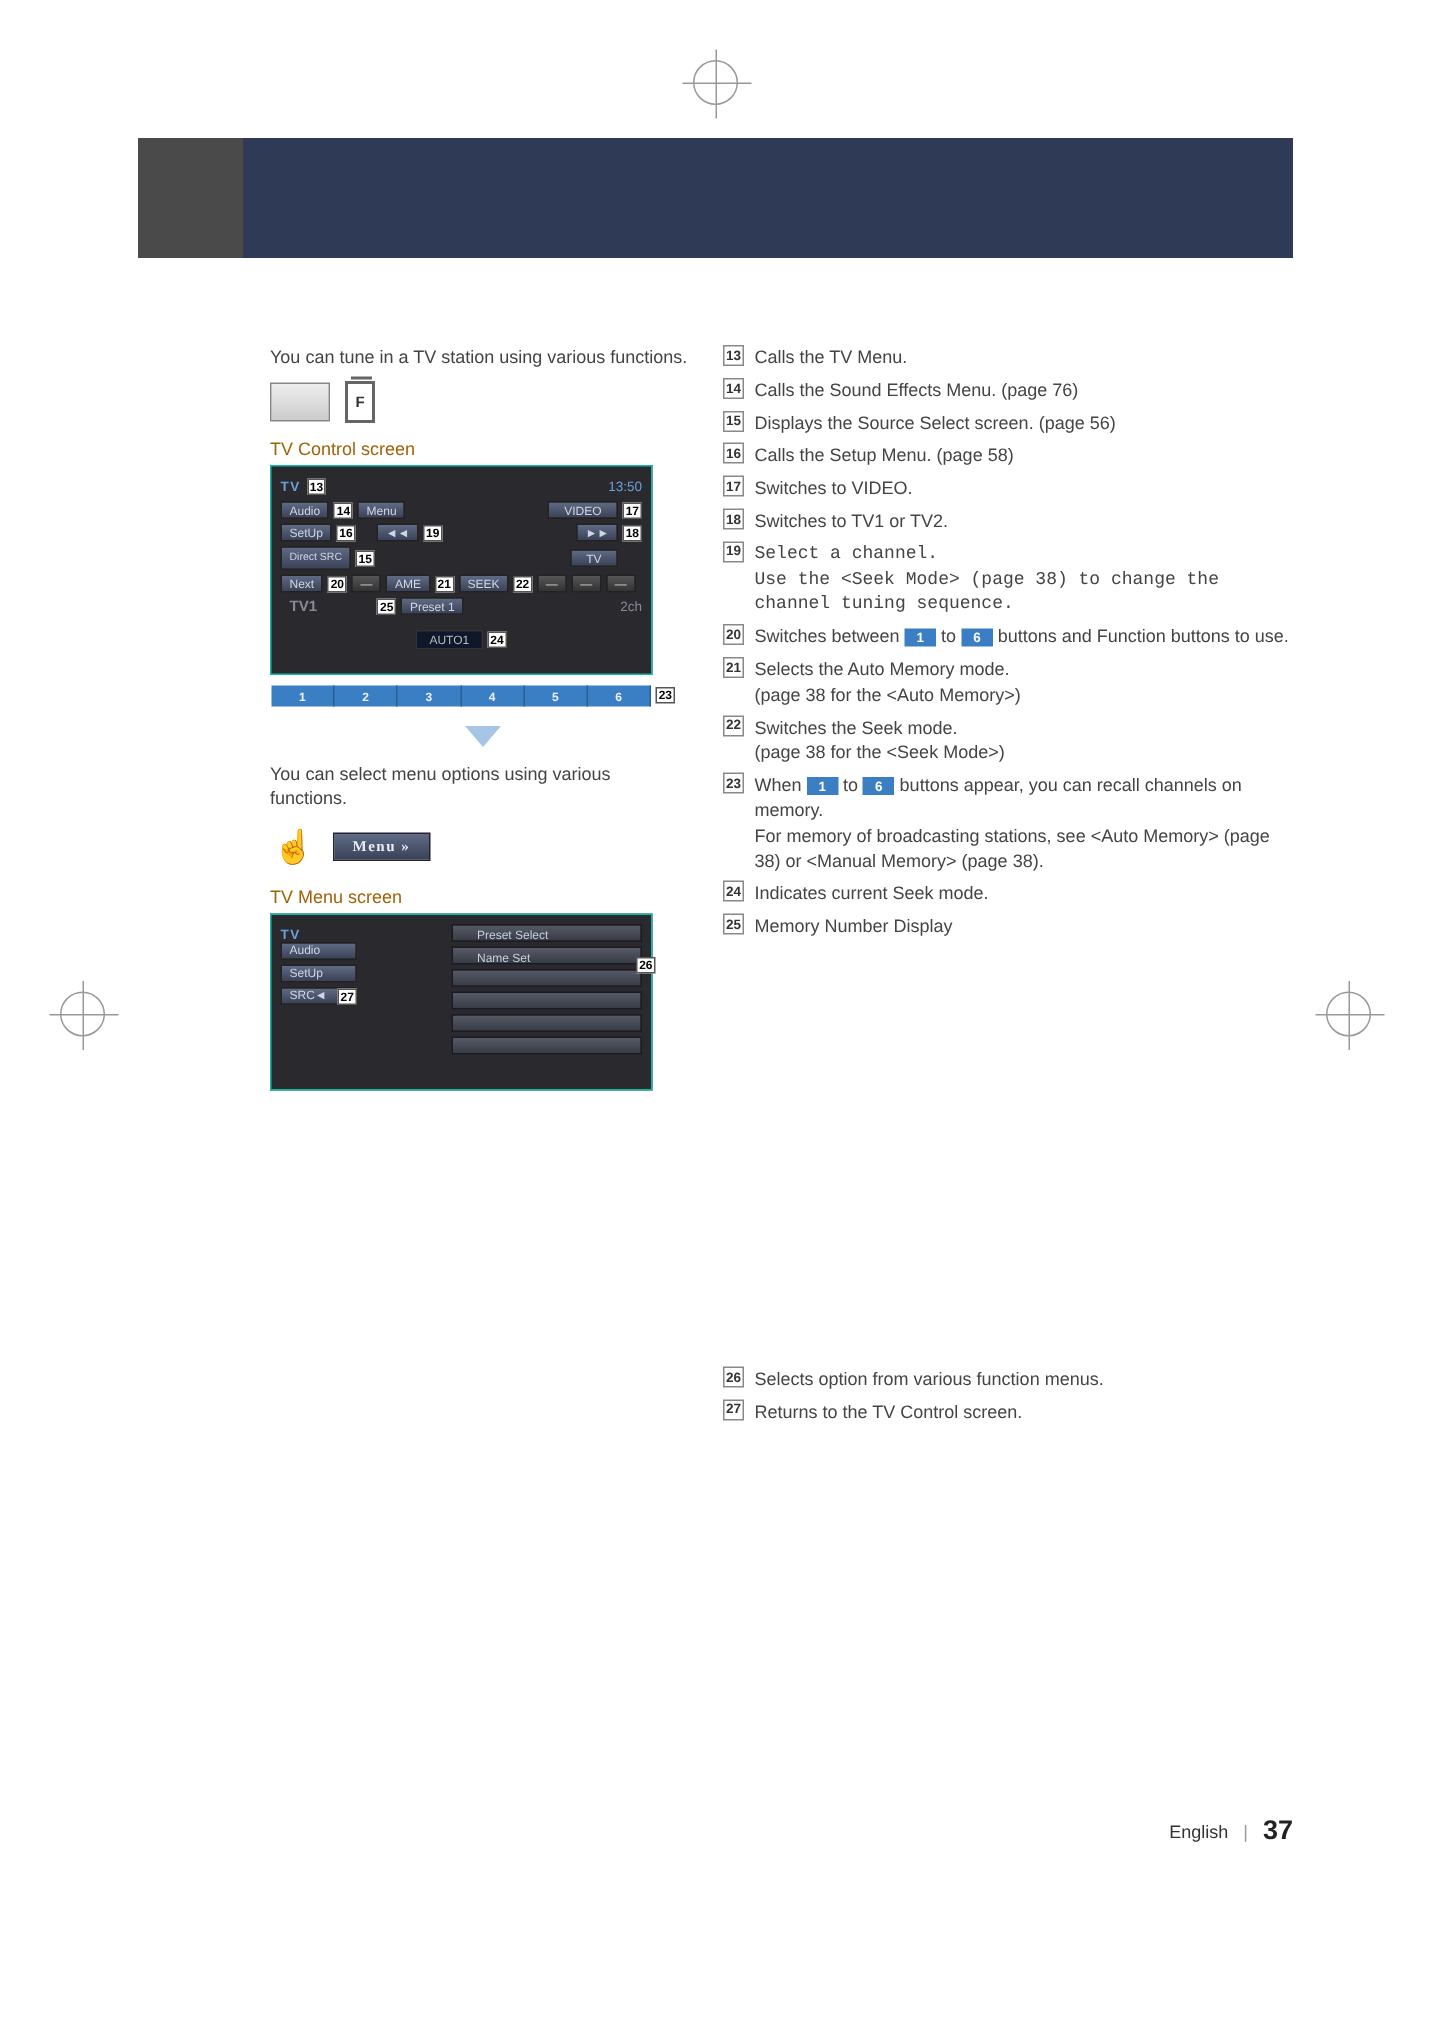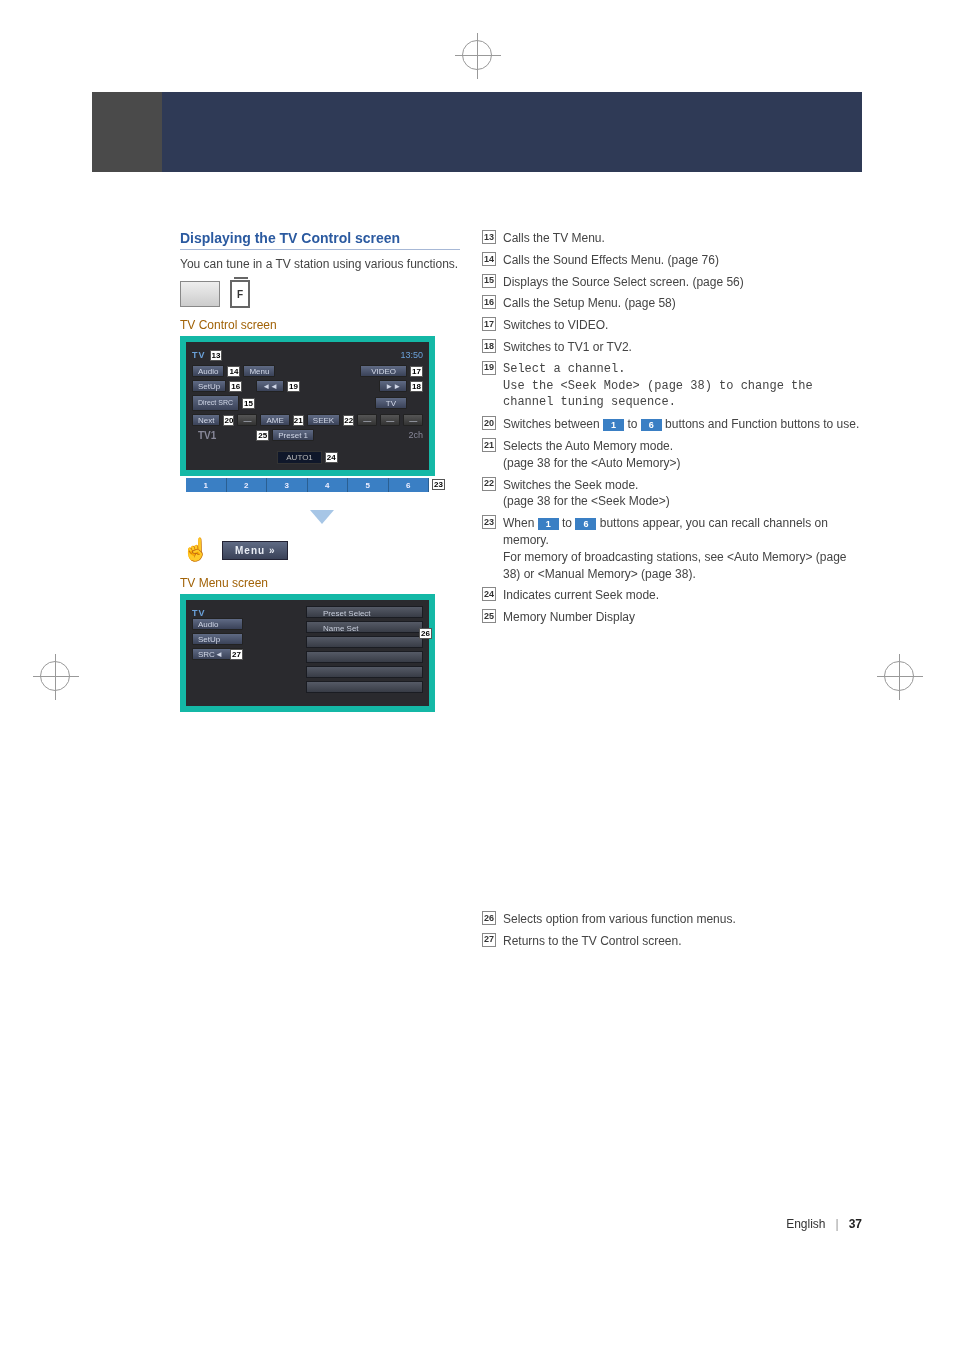--- a/index.html
+++ b/index.html
@@ -94,21 +94,21 @@
   }
   .screen-icon::before {
     content:"";
     position:absolute; top:-5px; left:2px; width:14px; height:2px; background:#666;
   }
 
   .caption { font-size: 12px; color: #a16207; margin-bottom: 4px; }
 
   .tv-screen {
     background: #2a2a2e;
-    border: 6px solid #14b8a6;
+    border: 1px solid #14b8a6;
     width: 255px;
     padding: 6px 6px 10px 6px;
     position: relative;
     font-size: 9px;
     color: #aab;
   }
   .tv-header-row {
     display:flex; align-items:center; gap:4px; height:14px;
   }
   .tv-title { color: #6aa0d8; font-size: 9px; font-weight:bold; letter-spacing:1px;}
@@ -165,20 +165,21 @@
     display:flex; align-items:center; justify-content:center;
     color:#6699c7;
   }
   .menu-btn {
     background: linear-gradient(#5f6a84,#3a4258);
     border:1px solid #223;
     color:#e8ecf4;
     font-size:10px; font-weight:bold;
     padding: 3px 12px;
     letter-spacing:1px;
+    font-family:Liberation Serif, serif;
   }
   .menu-screen .menu-list {
     position:absolute;
     top:6px; left:120px; right:6px;
     display:flex; flex-direction:column; gap:3px;
   }
   .menu-item {
     background: linear-gradient(#555a66,#383c46);
     border:1px solid #1a1c22;
     color:#c8cedc;
@@ -208,41 +209,40 @@
     display:inline-flex; align-items:center; justify-content:center;
     background:#3a7fc4; color:#fff; font-size:9px; font-weight:bold;
     padding: 0 8px; height: 12px; vertical-align:middle;
   }
   .footer {
     position:absolute;
     bottom: 120px; right: 92px;
     font-size:12px; color:#333;
     display:flex; align-items:center; gap:10px;
   }
-  .footer .pg { font-size:12px; font-weight:bold; color:#222;}
+  .footer .pg { font-size:18px; font-weight:bold; color:#222;}
   .spacer-v { height: 30px; }
 </style>
 </head>
 <body>
 
 <div class="page">
 
   <div class="reg-mark reg-top"></div>
   <div class="reg-mark reg-left"></div>
   <div class="reg-mark reg-right"></div>
 
   <div class="header-band">
     <div class="dkgrey"></div>
     <div class="dkblue"></div>
   </div>
 
   <div class="content">
 
     <div class="col-left">
-      <h2 class="section-title">Displaying the TV Control screen</h2>
       <p class="desc">You can tune in a TV station using various functions.</p>
       <div class="icon-row">
         <div class="device-icon"></div>
         <div class="screen-icon">
             <span>F</span>
           </div>
       </div>
       <p class="caption">TV Control screen</p>
 
       <div class="tv-screen" style="height:140px; margin-bottom:34px;">
@@ -307,20 +307,21 @@
           <div class="seg">3</div>
           <div class="seg">4</div>
           <div class="seg">5</div>
           <div class="seg">6</div>
         </div>
         <span class="box-num" style="position:absolute; right:-16px; bottom:-20px;">23</span>
       </div>
 
       <div class="arrow-down"></div>
 
+      <p class="desc">You can select menu options using various functions.</p>
       <div class="icon-row">
         <div class="hand-icon">☝</div>
         <span class="menu-btn"><span>Menu</span> »</span>
       </div>
       <p class="caption">TV Menu screen</p>
 
       <div class="tv-screen menu-screen">
         <div class="tv-header-row">
           <span class="tv-title">TV</span>
         </div>

